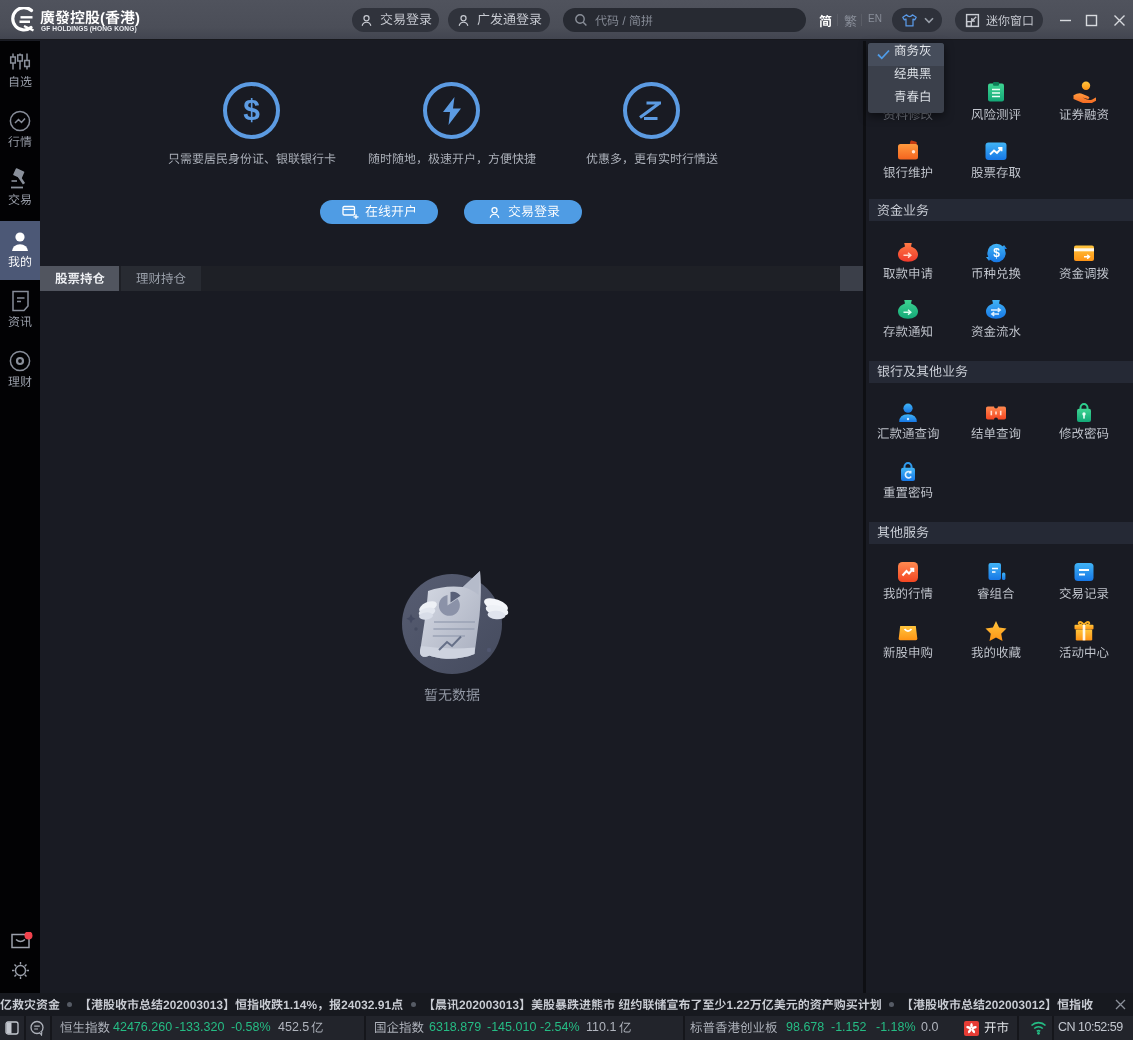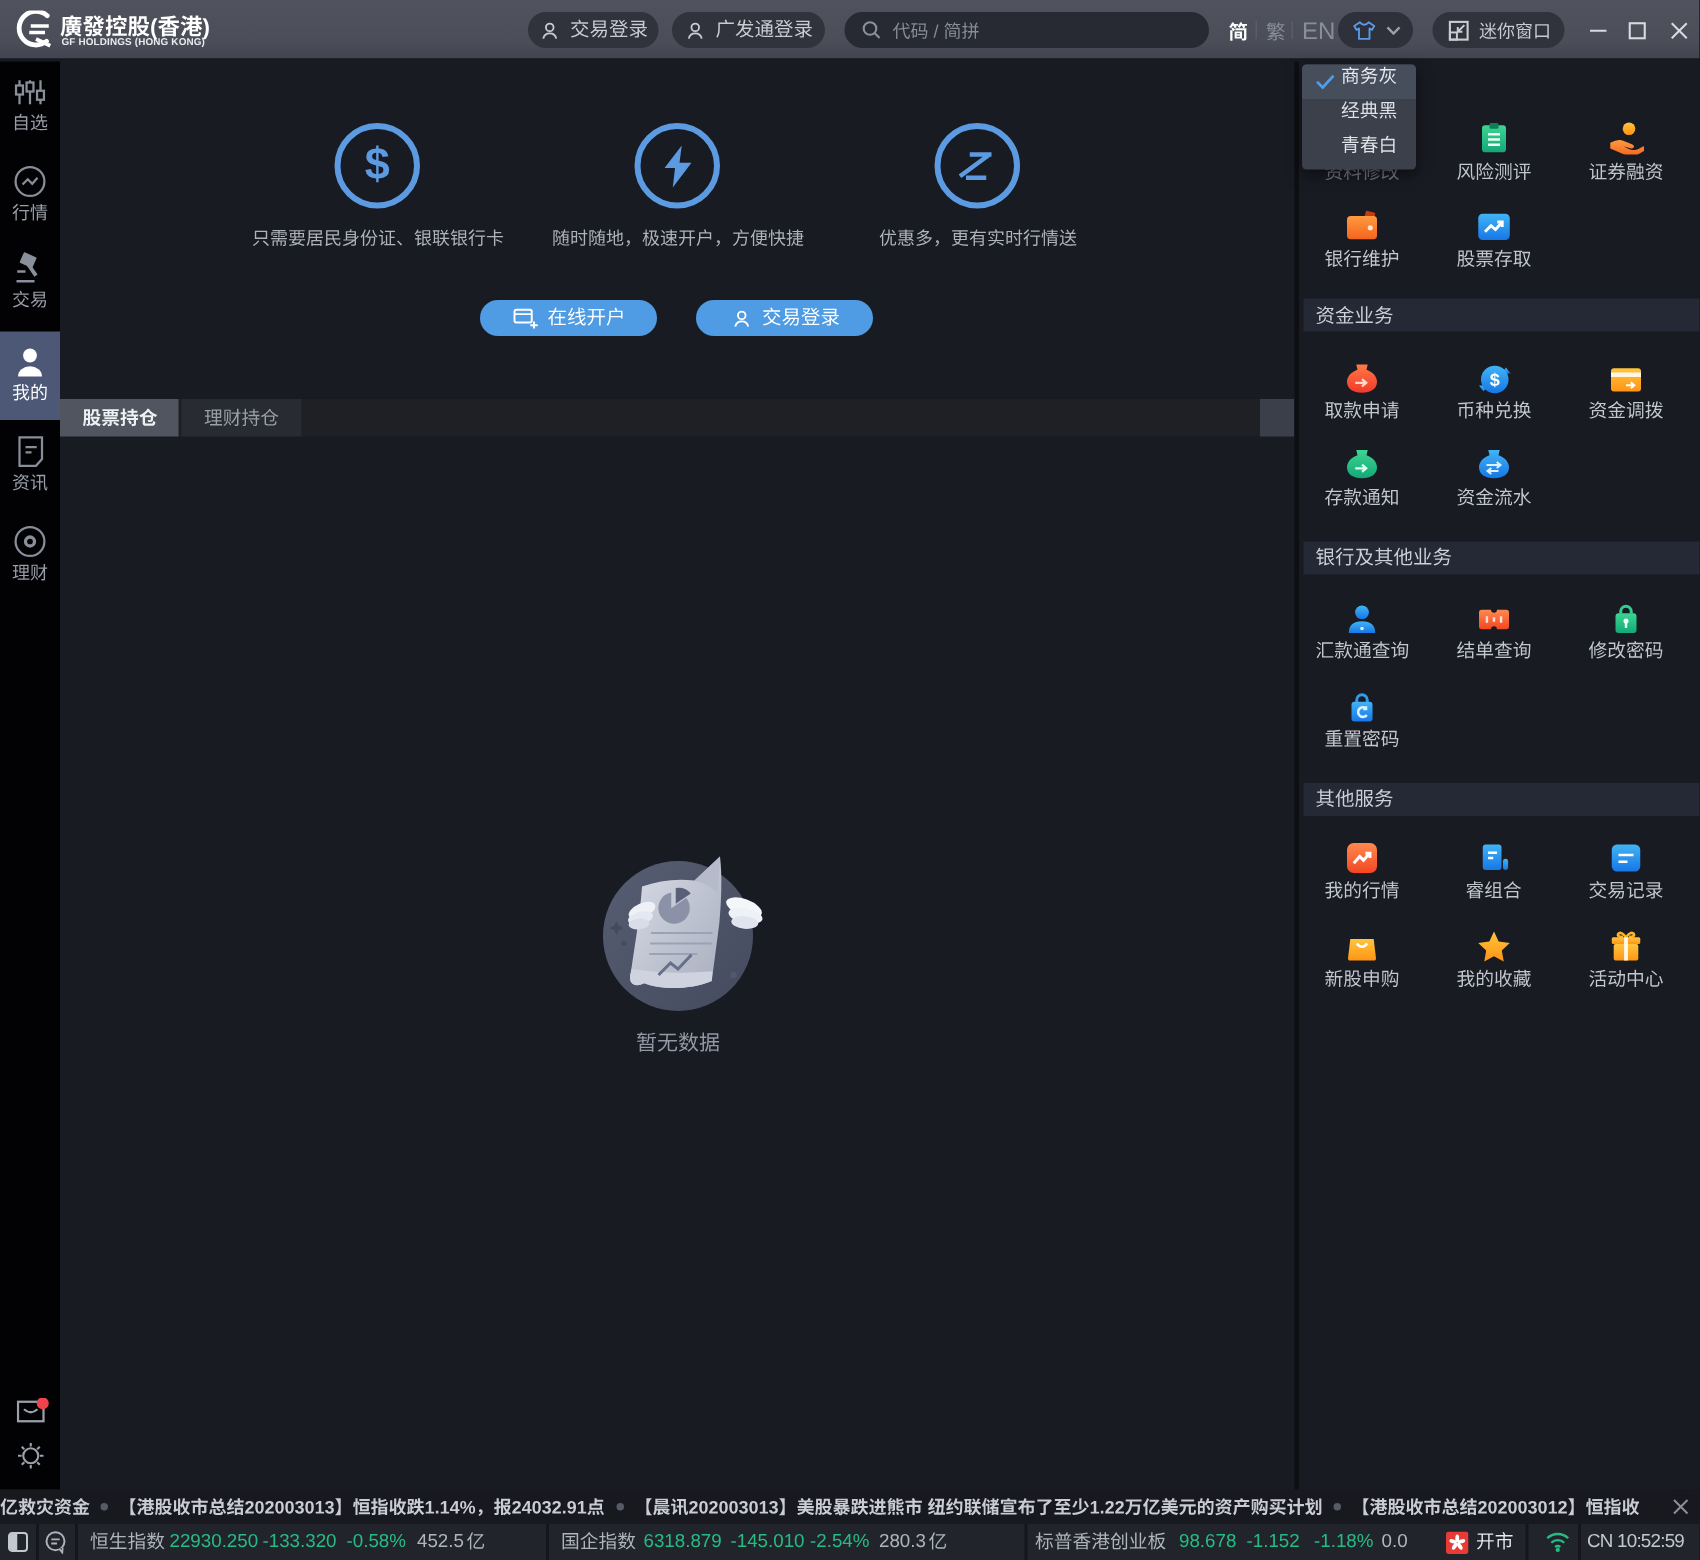--- a/index.html
+++ b/index.html
@@ -11,21 +11,21 @@
 
 #topbar { position:absolute; left:0; top:0; width:1133px; height:40px;
   background:linear-gradient(180deg,#50535d 0%,#4b4e58 70%,#424550 100%);
   border-bottom:1px solid #17181d; }
 .pill { position:absolute; top:8px; height:24px; border-radius:12px;
   background:#30333c; color:#c9ccd3; font-size:13px; display:flex;
   align-items:center; justify-content:center; gap:6px; }
 #search { position:absolute; left:563px; top:8px; width:243px; height:24px;
   border-radius:12px; background:#272a32; color:#878c97; font-size:13px;
   display:flex; align-items:center; gap:7px; padding-left:11px; }
-.lang { position:absolute; top:13px; font-size:16px; color:#898e99; }
+.lang { position:absolute; top:13px; font-size:10px; color:#898e99; }
 .langsep { position:absolute; top:14px; width:1px; height:12px; background:#5a5d66; }
 .winbtn { position:absolute; top:10px; width:20px; height:20px; display:flex;
   align-items:center; justify-content:center; }
 
 
 #sidebar { position:absolute; left:0; top:41px; width:40px; height:952px; background:#020204; }
 .sbitem { position:absolute; left:0; width:40px; text-align:center; color:#9499a4; }
 .sbitem svg { display:block; margin:0 auto; }
 #sbsel { position:absolute; left:0; top:180px; width:40px; height:59px; background:#4c5876; }
 
@@ -643,30 +643,30 @@
         <path d="M3 1.5 H6.5 V12.5 H3 Q1.5 12.5 1.5 11 V3 Q1.5 1.5 3 1.5 Z" fill="#c3c7cf"></path>
       </svg>
     <div class="sdiv" style="left:24px"></div>
     <svg class="abs" style="left:29px;top:4px" width="16" height="16" viewBox="0 0 16 16">
         <circle cx="8" cy="7.5" r="6" fill="none" stroke="#aeb2bb" stroke-width="1.3"></circle>
         <path d="M5.2 6.2 H10.8 M5.2 9 H9" stroke="#aeb2bb" stroke-width="1.2"></path>
         <path d="M10.5 12.5 L12.5 15 L12.8 11.8" fill="#22242b" stroke="#aeb2bb" stroke-width="1.2"></path>
       </svg>
     <div class="sdiv" style="left:50px"></div>
 
-    <span class="sbtext green" style="left:113px">22930.250</span>
+    <span class="sbtext green" style="left:113px">42476.260</span>
       <span class="sbtext green" style="left:175px">-133.320</span>
       <span class="sbtext green" style="left:231px">-0.58%</span>
     <span class="sbtext" style="left:278px">452.5</span>
     <div class="sdiv" style="left:364px"></div>
 
     <span class="sbtext green" style="left:429px">6318.879</span>
       <span class="sbtext green" style="left:487px">-145.010</span>
       <span class="sbtext green" style="left:540px">-2.54%</span>
-    <span class="sbtext" style="left:586px">280.3</span>
+    <span class="sbtext" style="left:586px">110.1</span>
     <div class="sdiv" style="left:683px"></div>
 
     <span class="sbtext green" style="left:786px">98.678</span>
       <span class="sbtext green" style="left:831px">-1.152</span>
       <span class="sbtext green" style="left:876px">-1.18%</span>
     <span class="sbtext" style="left:921px">0.0</span>
     <svg class="abs" style="left:964px;top:5px" width="15" height="15" viewBox="0 0 15 15">
         <rect width="15" height="15" rx="2" fill="#e63c35"></rect>
         <g fill="#fff">
           <ellipse cx="7.5" cy="4.6" rx="1.3" ry="2.6"></ellipse>

